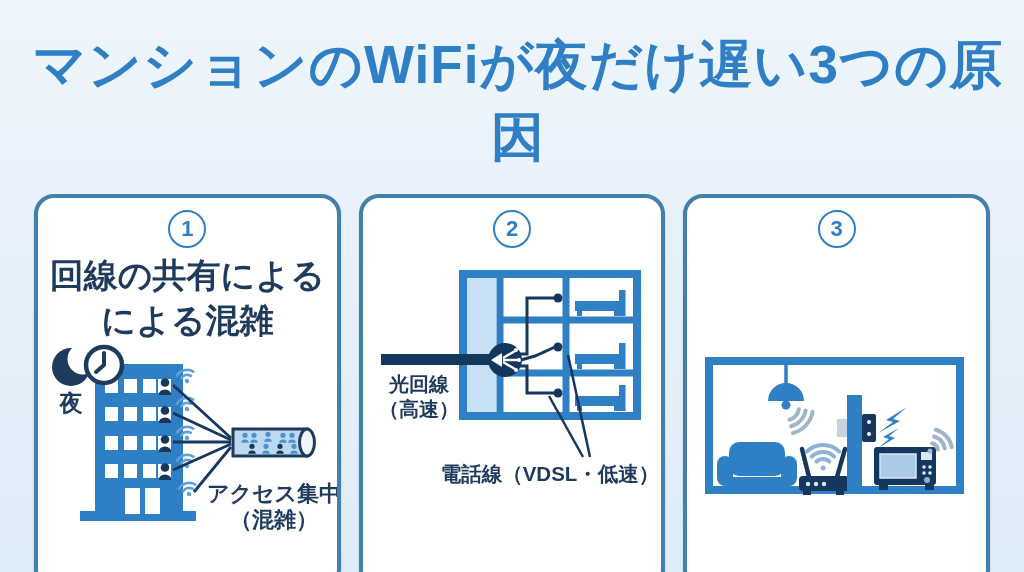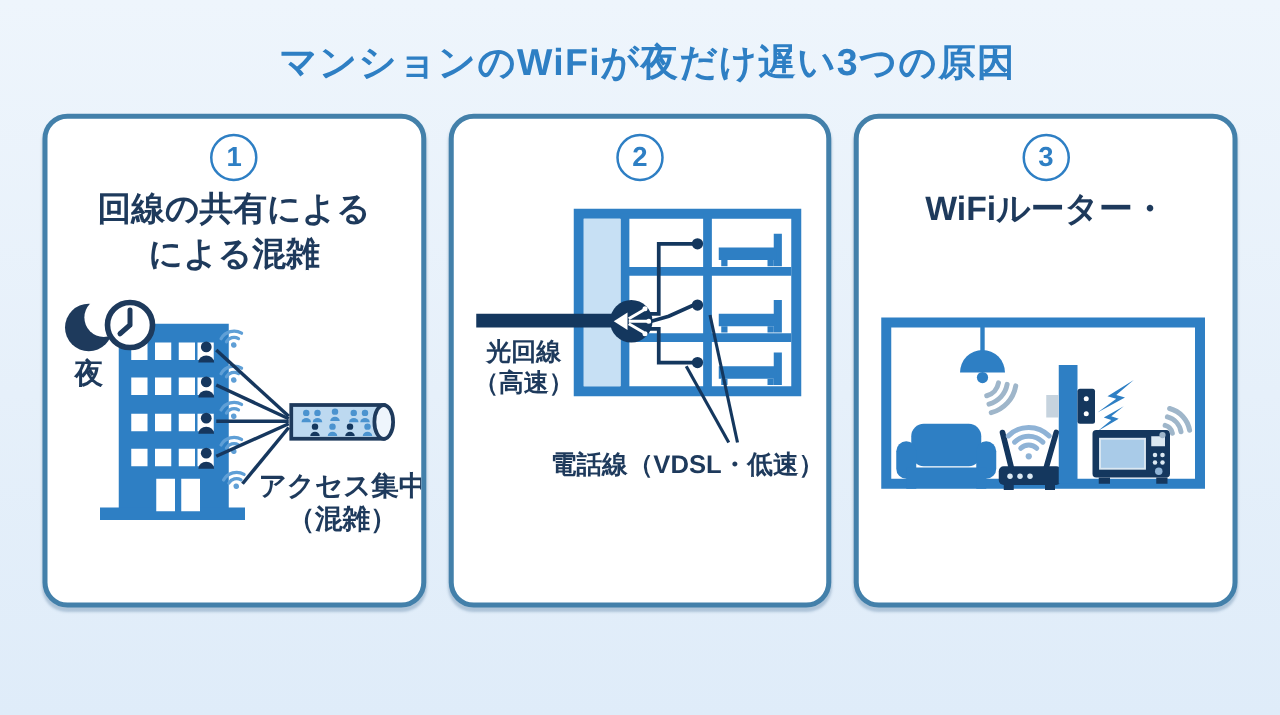--- a/index.html
+++ b/index.html
@@ -3,38 +3,38 @@
 <meta charset="utf-8">
 <style>
   html,body{margin:0;padding:0;}
   body{
     width:1024px;height:572px;overflow:hidden;
     background:linear-gradient(180deg,#eef5fc 0%,#e6f0fa 55%,#dfecf9 100%);
     font-family:"Liberation Sans","DejaVu Sans",sans-serif;
   }
   .title{
     margin:30px 0 20px;text-align:center;
-    color:#2e7fc4;font-size:30px;font-weight:bold;letter-spacing:1px;padding-left:12px;
+    color:#2e7fc4;font-size:53px;font-weight:bold;letter-spacing:1px;padding-left:12px;
   }
   .panels{display:flex;justify-content:center;gap:18px;padding:0 34px;}
   .panel{
     width:307px;height:395px;box-sizing:border-box;background:#ffffff;
     border:4px solid #4380aa;border-radius:20px;
     box-shadow:0 3px 2px rgba(43,91,134,0.28);
     display:flex;flex-direction:column;align-items:center;overflow:hidden;
   }
   .badge{
     margin-top:12px;width:34px;height:34px;flex:none;
     border:2.5px solid #2e7fc4;border-radius:50%;
     color:#2e7fc4;font-size:22px;font-weight:bold;
     display:flex;align-items:center;justify-content:center;
   }
   .heading{
     margin:5px 0 0;height:74px;text-align:center;
-    color:#1e3a5c;font-size:27px;font-weight:bold;line-height:1.32;
+    color:#1e3a5c;font-size:34px;font-weight:bold;line-height:1.32;
   }
   svg.illus{display:block;margin-top:12px;flex:none;}
   .svg-label{font-family:"Liberation Sans","DejaVu Sans",sans-serif;font-weight:bold;fill:#1e3a5c;}
 </style>
 </head>
 <body>
 
 <h1 class="title">マンションのWiFiが夜だけ遅い3つの原因</h1>
 
 <div class="panels">
@@ -210,21 +210,21 @@
 
       <text class="svg-label" x="187" y="221" font-size="20.5" text-anchor="middle">電話線（VDSL・低速）</text>
     </svg>
   </section>
 
   <section class="panel">
     <div class="badge">
       <span>3</span>
     </div>
     <h2 class="heading">
-      <span>WiFiルーター・</span><br>
+      <br>
     </h2>
     <svg class="illus" width="299" height="248" viewBox="0 0 299 248">
 
       <rect x="22" y="24" width="251" height="129" fill="none" stroke="#2e7fc4" stroke-width="8"></rect>
 
       <g>
         <line x1="99" y1="26" x2="99" y2="52" stroke="#2e7fc4" stroke-width="3.5"></line>
         <path d="M 81 64 A 18 18 0 0 1 117 64 Z" fill="#2e7fc4"></path>
         <circle cx="99" cy="68" r="4.5" fill="#2e7fc4"></circle>
       </g>

